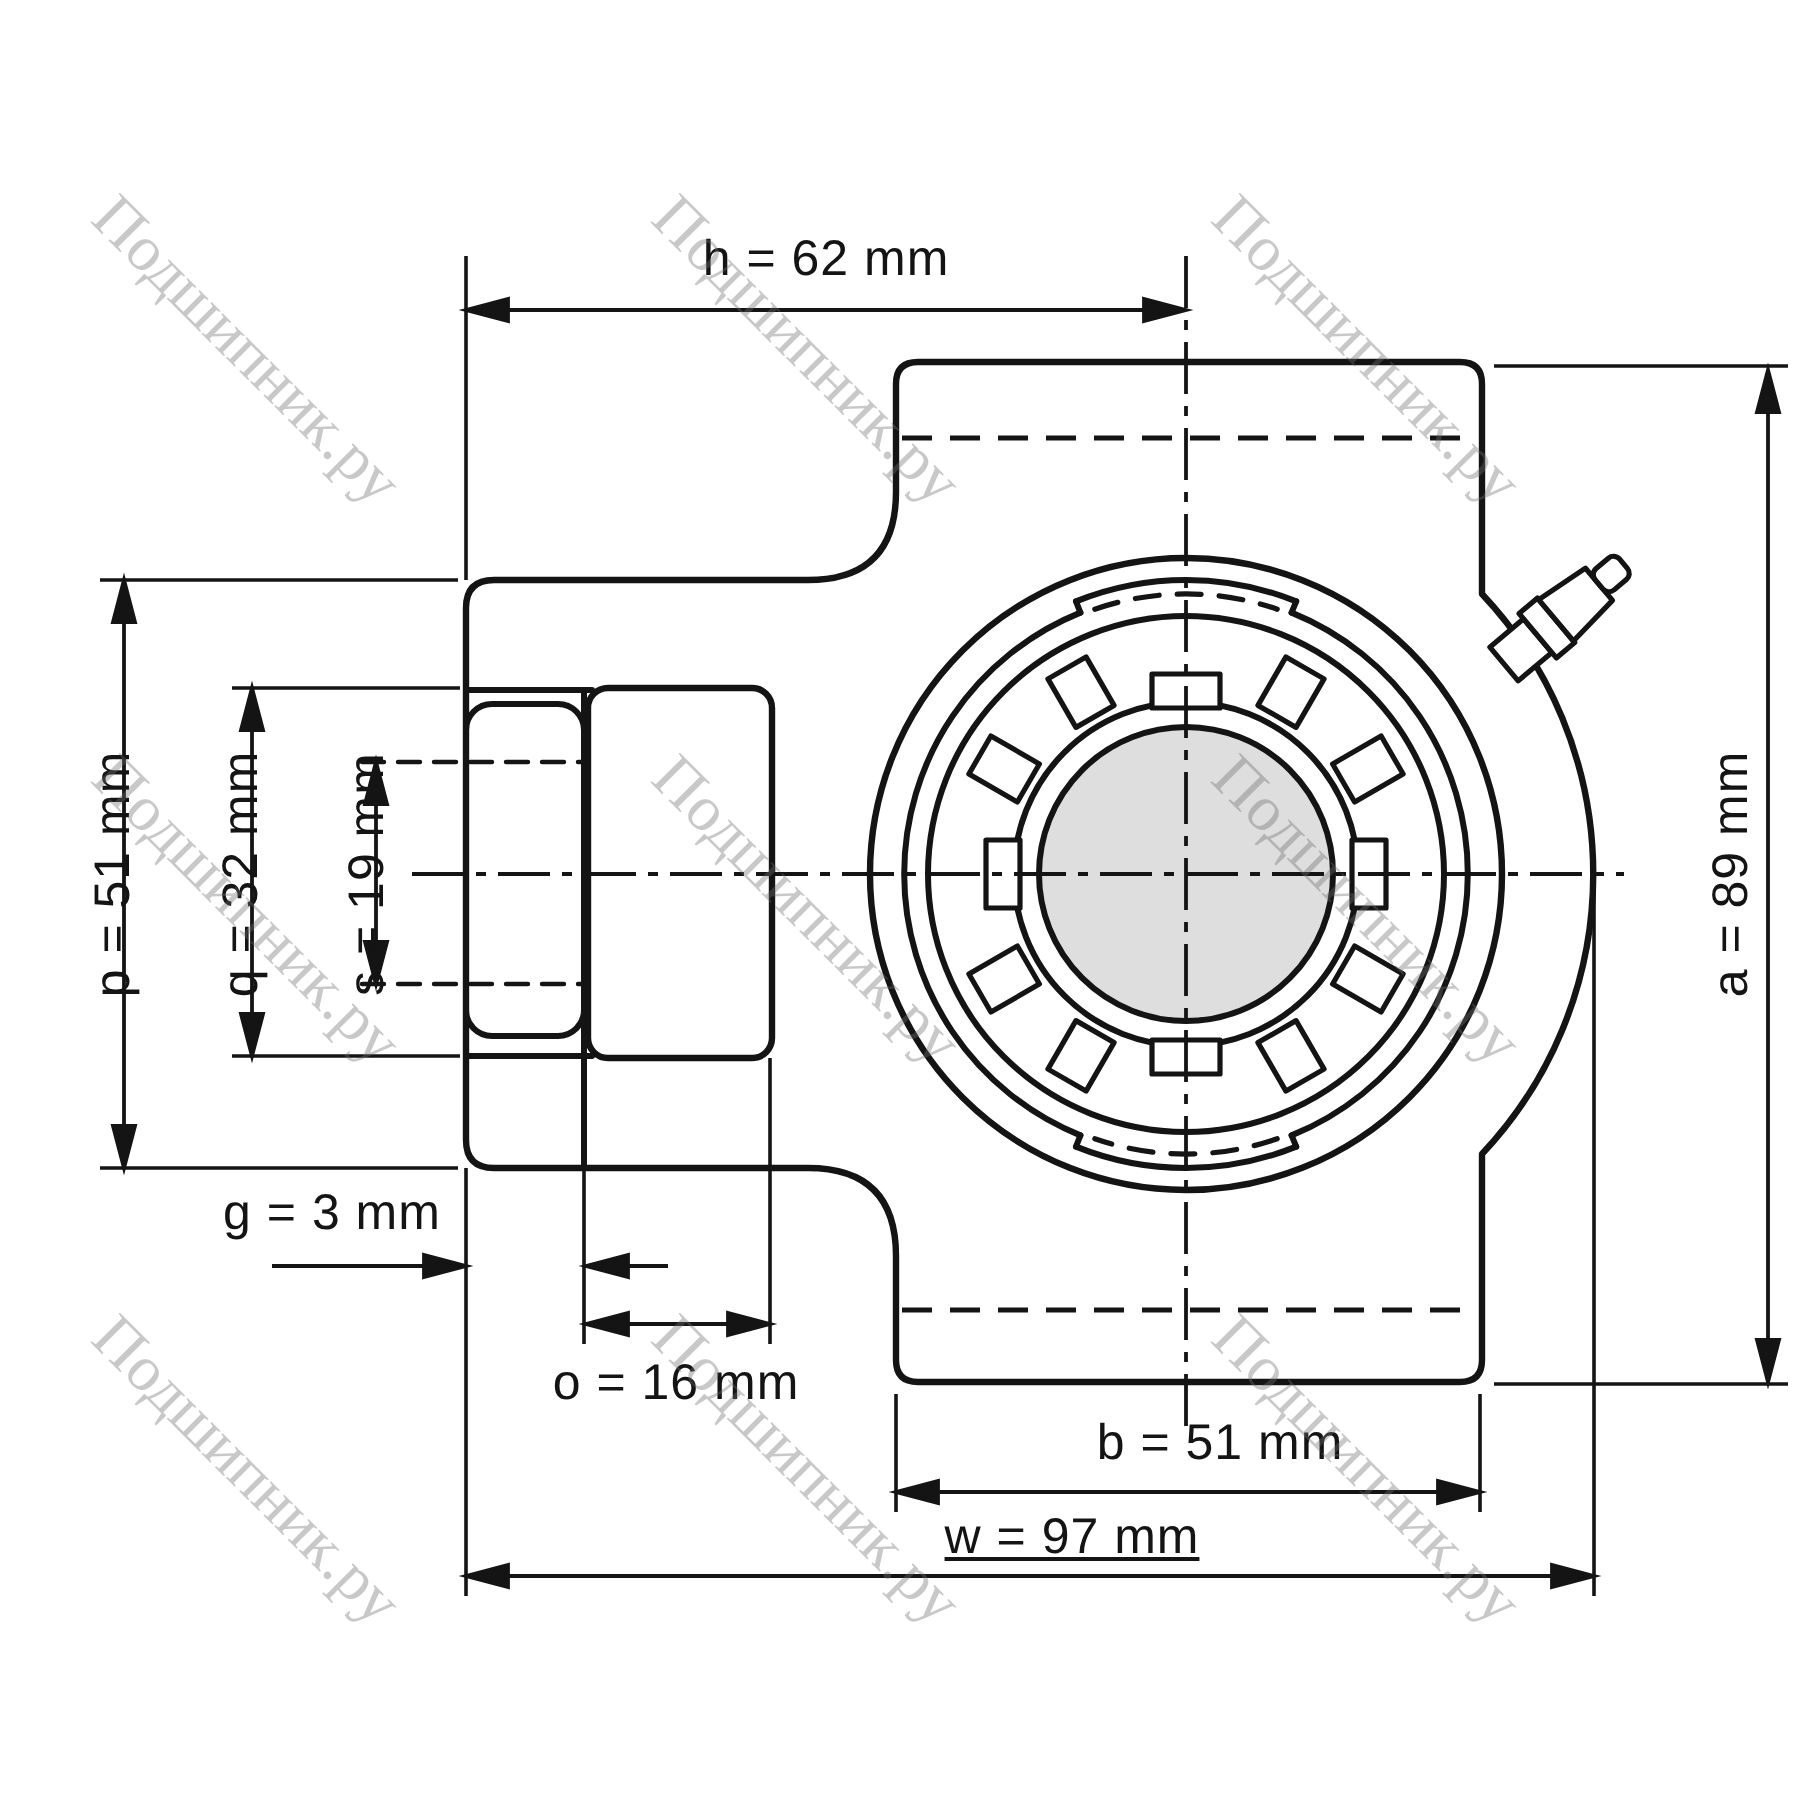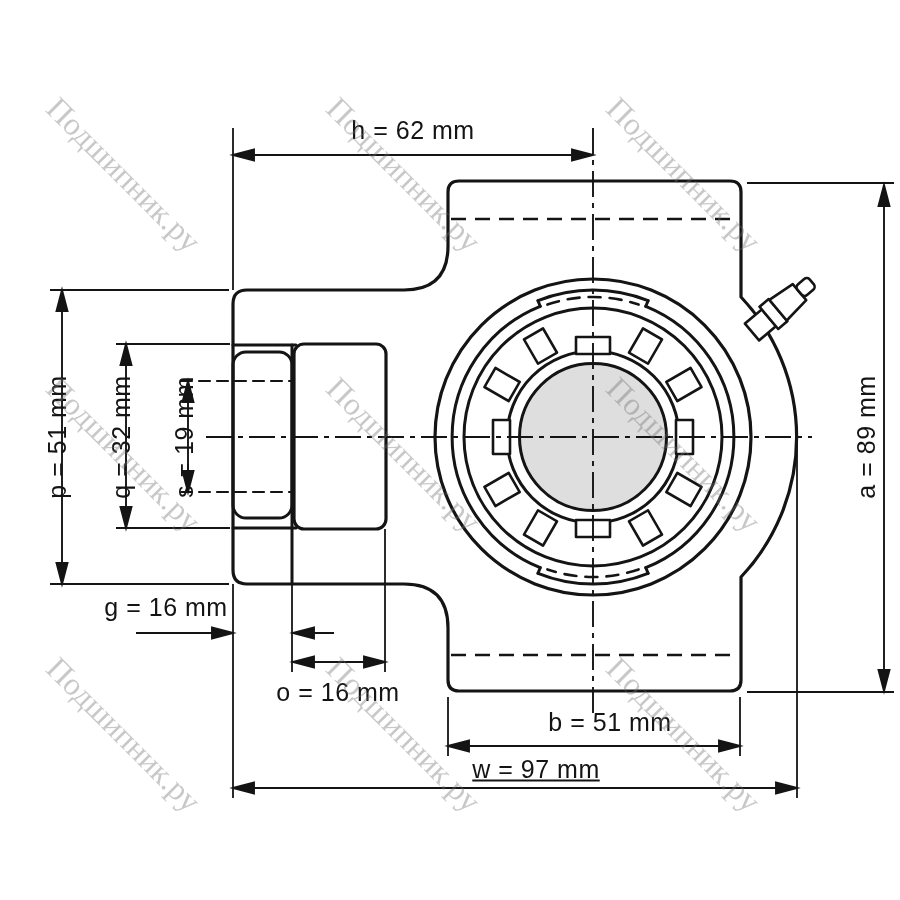--- a/index.html
+++ b/index.html
@@ -163,21 +163,21 @@
       <path d="M 884,185 V 691" fill="none"></path>
       <polygon points="884,185 878.5,206 889.5,206"></polygon>
       <polygon points="884,691 878.5,670 889.5,670"></polygon>
     </g>
   </svg>
 
   <div class="dim-label" style="left:413px;top:130px;">h = 62 mm</div>
   <div class="dim-label vert" style="left:57px;top:437px;">p = 51 mm</div>
   <div class="dim-label vert" style="left:121px;top:437px;">q = 32 mm</div>
   <div class="dim-label vert" style="left:184px;top:437px;">s = 19 mm</div>
-  <div class="dim-label" style="left:166px;top:607px;">g = 16 mm</div>
+  <div class="dim-label" style="left:166px;top:607px;">g = 3 mm</div>
   <div class="dim-label" style="left:338px;top:692px;">o = 16 mm</div>
   <div class="dim-label" style="left:610px;top:722px;">b = 51 mm</div>
   <div class="dim-label" style="left:536px;top:769px;text-decoration:underline;">w = 97 mm</div>
   <div class="dim-label vert" style="left:866px;top:437px;">a = 89 mm</div>
 
   <div id="watermarks">
       <div class="wm" style="left: 65px; top: 90px;">Подшипник.ру</div>
       <div class="wm" style="left: 65px; top: 370px;">Подшипник.ру</div>
       <div class="wm" style="left: 65px; top: 650px;">Подшипник.ру</div>
       <div class="wm" style="left: 345px; top: 90px;">Подшипник.ру</div>

